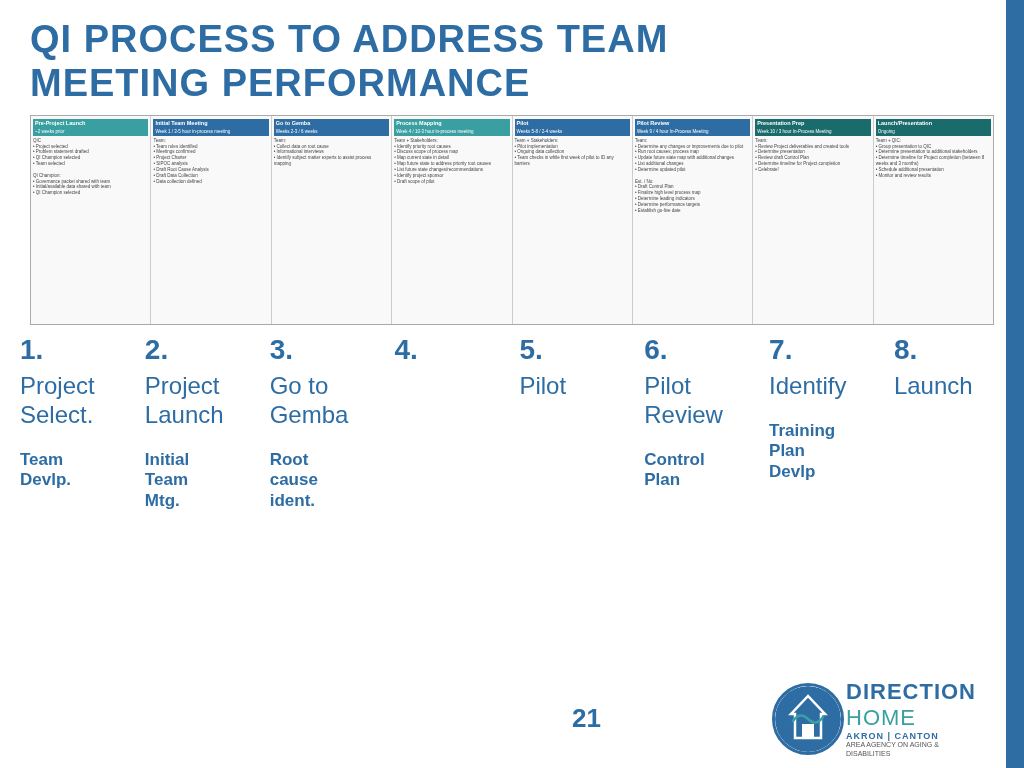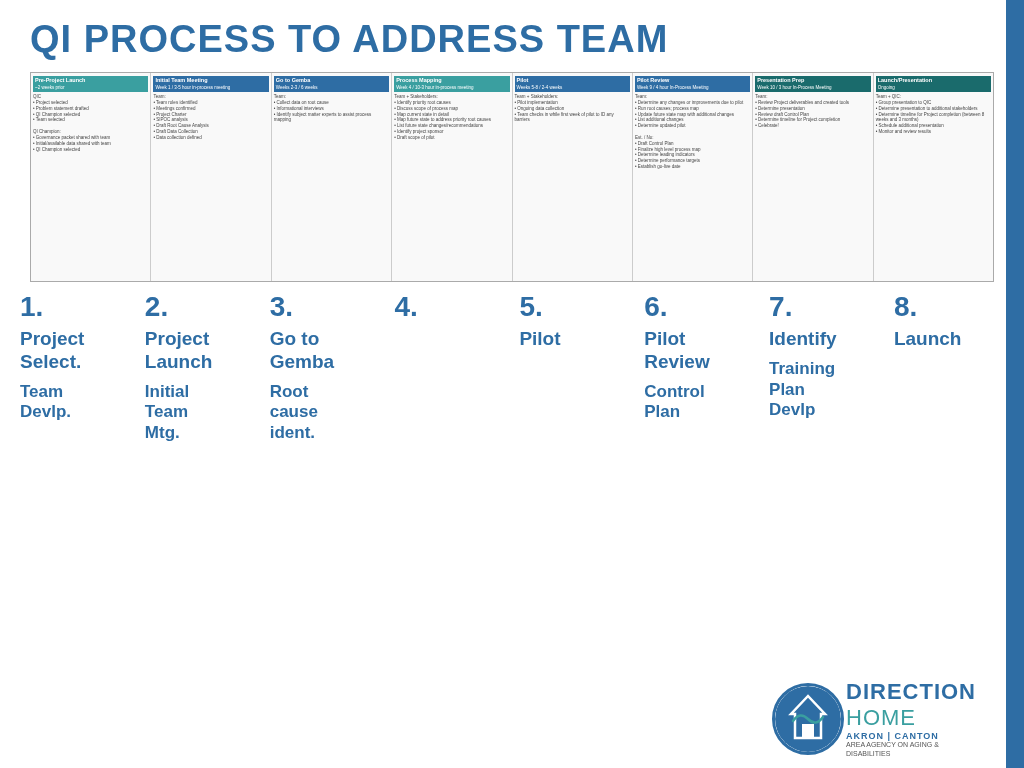--- a/index.html
+++ b/index.html
@@ -88,25 +88,25 @@
 
     .step-number {
       font-size: 28px;
       font-weight: bold;
       color: #2e6da4;
       line-height: 1.1;
       margin-bottom: 6px;
     }
 
     .step-title {
-      font-size: 19px;
-      font-weight: bold;
+      font-size: 24px;
+      font-weight: normal;
       color: #2e6da4;
       line-height: 1.2;
-      margin-bottom: 8px;
+      margin-bottom: 20px;
     }
 
     .step-subtitle {
       font-size: 17px;
       font-weight: bold;
       color: #2e6da4;
       line-height: 1.2;
     }
 
     
@@ -180,20 +180,21 @@
     }
   </style>
 </head>
 <body>
 
 <div class="sidebar-accent"></div>
 
 <div class="header">
   <h1>
     <span>QI PROCESS TO ADDRESS TEAM</span><br>
+    <span>MEETING PERFORMANCE</span>
   </h1>
 </div>
 
 <div class="diagram-area">
   <div class="diagram-inner" id="diagram-inner">
       <div class="diagram-col">
     <div class="col-header" style="background:#3a9fa0">
       Pre-Project Launch<br><span style="font-weight:normal;font-size:4.5px">~2 weeks prior</span>
     </div>
     <div class="col-content">QIC<br>• Project selected<br>• Problem statement drafted<br>• QI Champion selected<br>• Team selected<br><br>QI Champion:<br>• Governance packet shared with team<br>• Initial/available data shared with team<br>• QI Champion selected</div>
@@ -280,20 +281,21 @@
   </div>
     <div class="step-item">
     <div class="step-number">8.</div>
     <div class="step-title">Launch</div>
 
   </div>
   </div>
 
 <div class="footer">
   <div style="flex:1"></div>
+  <div class="page-number">21</div>
   <div class="logo-area">
 
     <div class="logo-border">
       <svg width="66" height="66" viewBox="0 0 66 66">
         <circle cx="33" cy="33" r="33" fill="#2e6da4"></circle>
 
         <polygon points="33,10 16,28 20,28 20,52 46,52 46,28 50,28" fill="none" stroke="white" stroke-width="2.5"></polygon>
 
         <rect x="27" y="38" width="12" height="14" fill="white"></rect>
 

